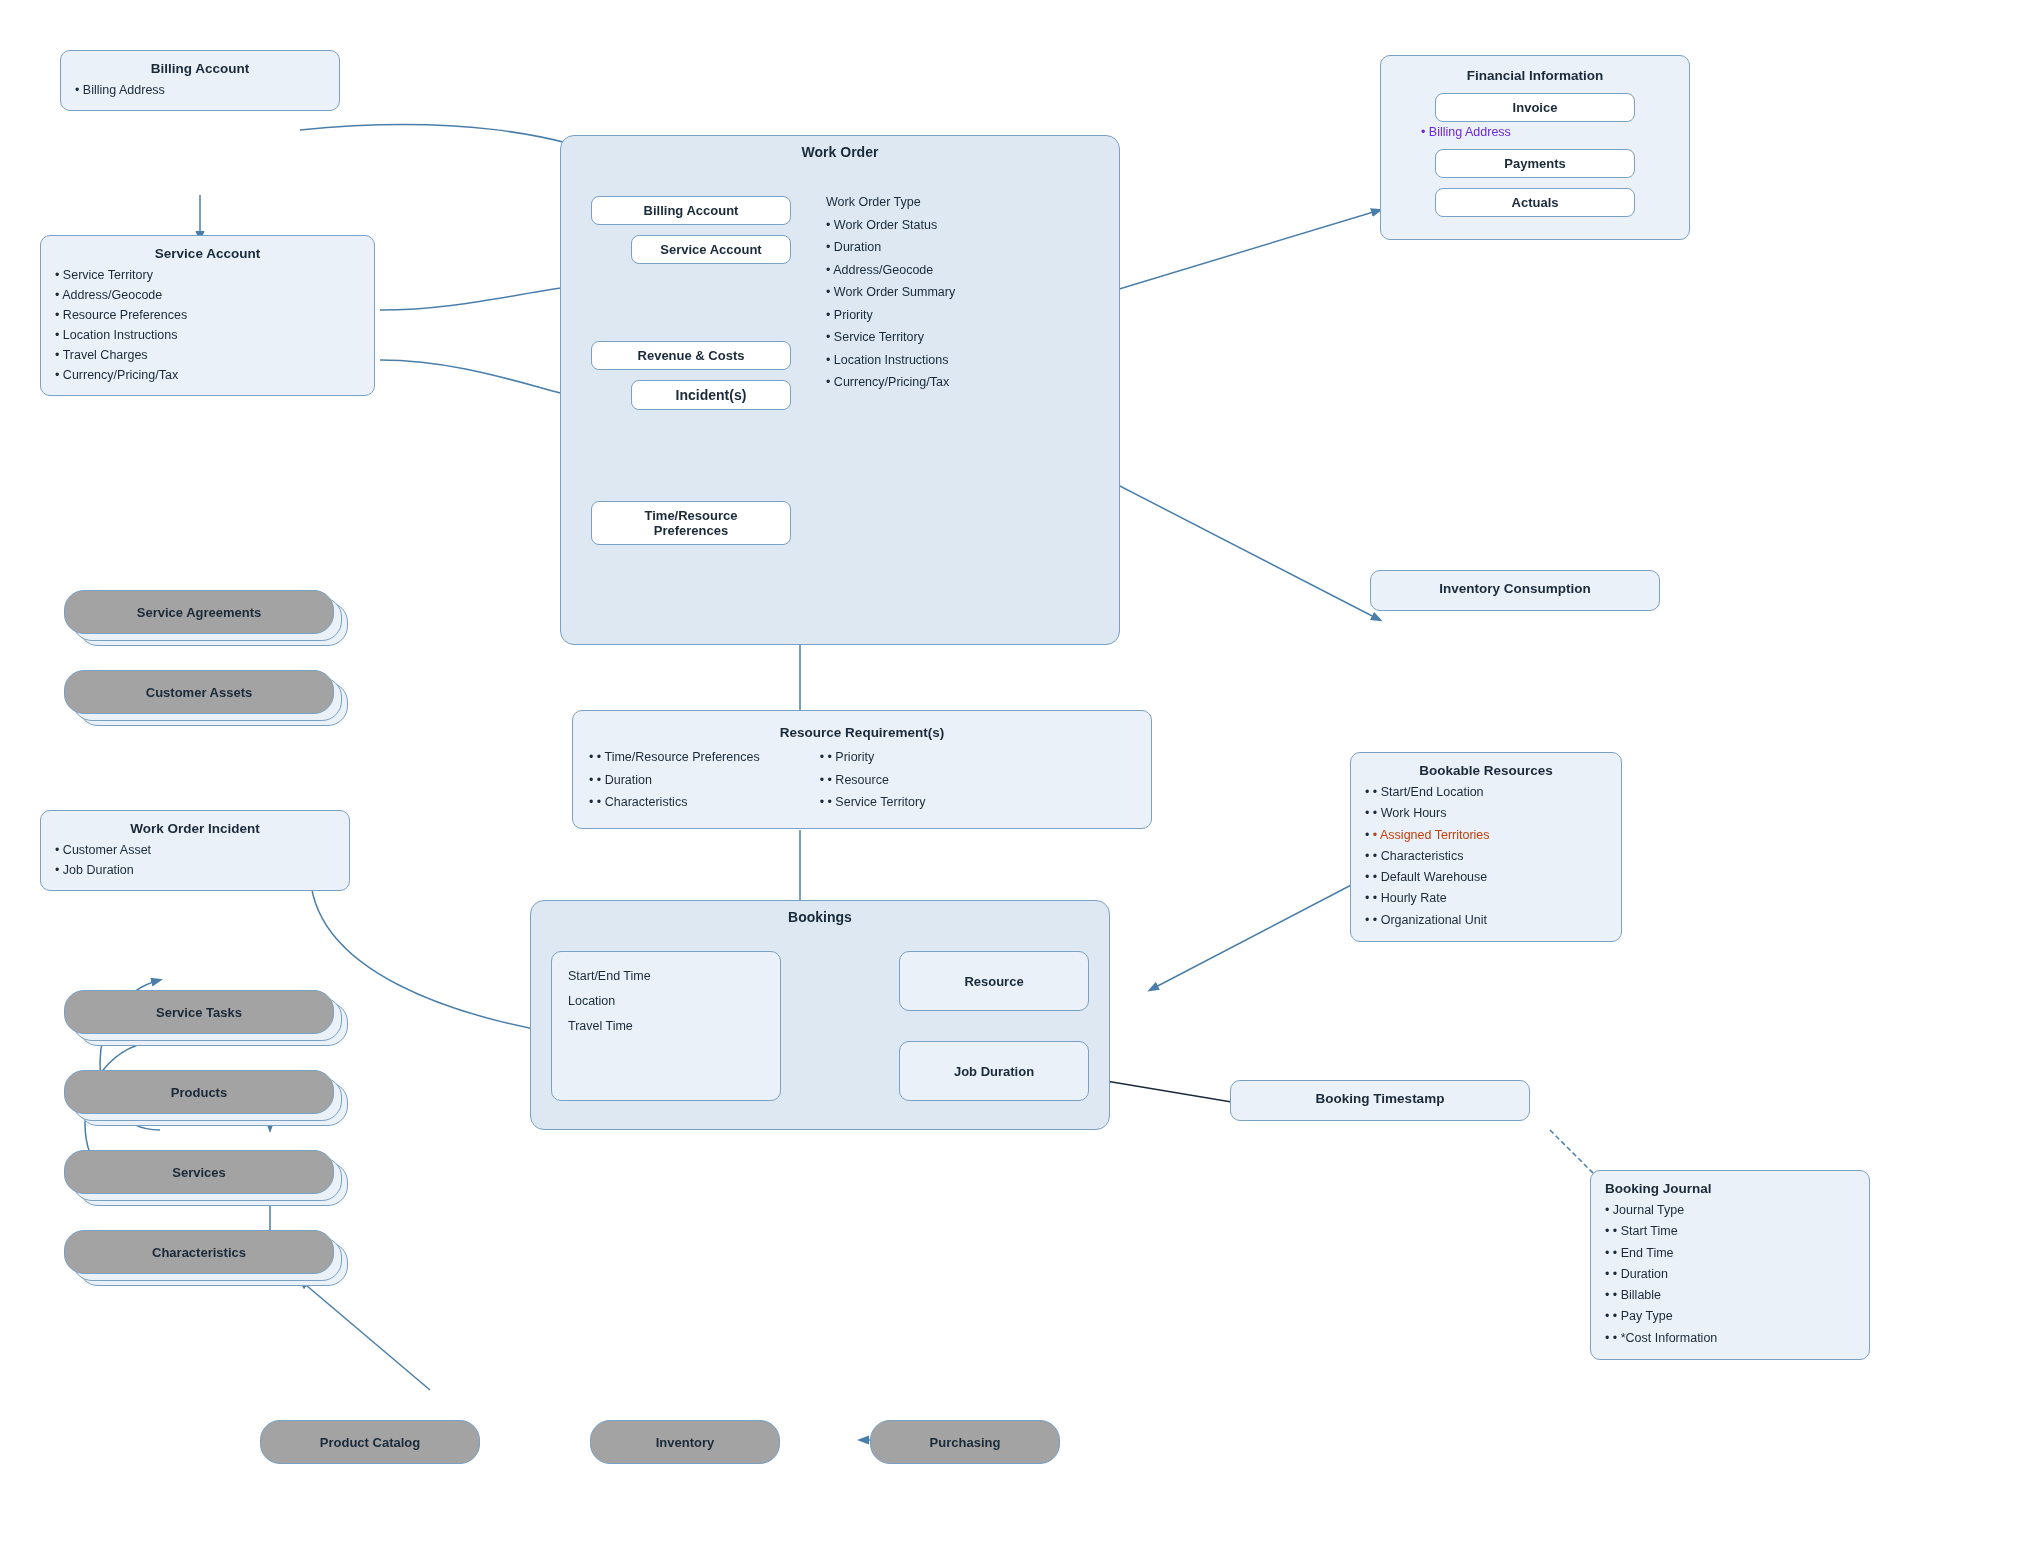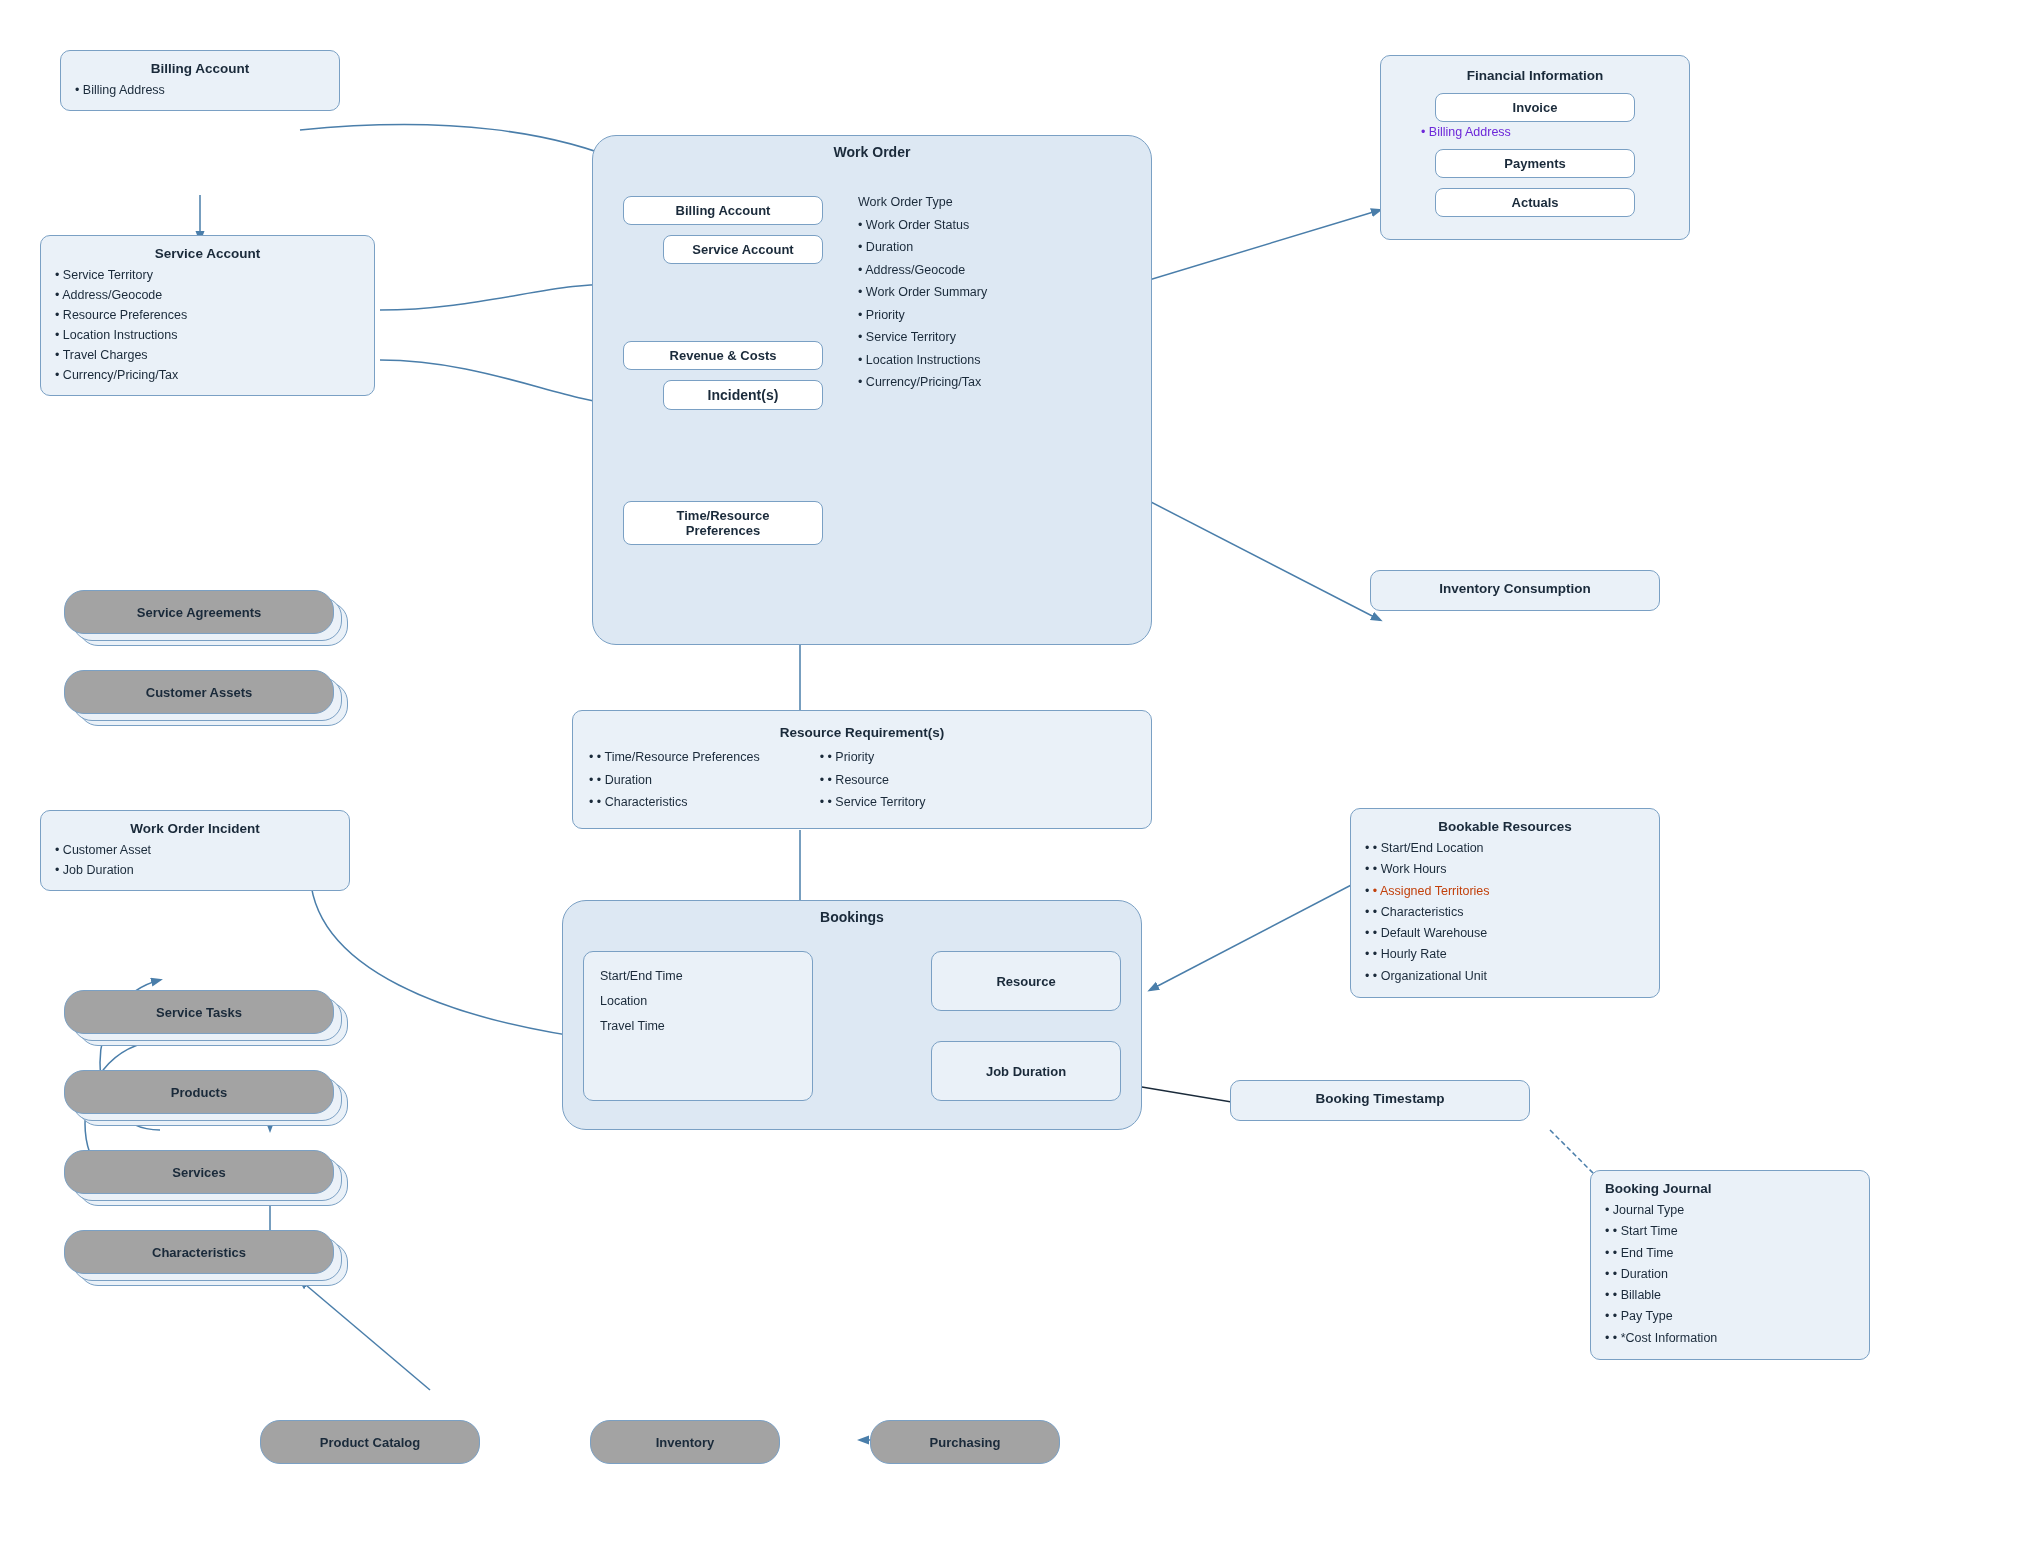--- a/index.html
+++ b/index.html
@@ -61,24 +61,23 @@
       padding: 6px 14px;
       text-align: center;
       font-weight: 600;
       font-size: 13px;
       color: #1a2a3a;
       margin: 5px auto;
     }
     
     .container-box {
       position: absolute;
-      border-radius: 24px;
+      border-radius: 14px;
       border: 1.5px solid #7aa0c4;
       background: #dde8f3;
-      margin-left: 32px;
     }
     .container-box-title {
       font-weight: 700;
       font-size: 14px;
       color: #1a2a3a;
       text-align: center;
       padding: 8px 0 4px 0;
     }
     
     .pill-box {
@@ -335,21 +334,21 @@
 
     <div style="position:absolute; right:20px; top:50px; width:190px; height:60px; border-radius:10px; border:1.5px solid #7aa0c4; background:#eaf1f8; display:flex; align-items:center; justify-content:center;">
       <span style="font-weight:600; font-size:13px; color:#1a2a3a;">Resource</span>
     </div>
 
     <div style="position:absolute; right:20px; top:140px; width:190px; height:60px; border-radius:10px; border:1.5px solid #7aa0c4; background:#eaf1f8; display:flex; align-items:center; justify-content:center;">
       <span style="font-weight:600; font-size:13px; color:#1a2a3a;">Job Duration</span>
     </div>
   </div>
 
-  <div class="box" style="left:1350px; top:808px; width:310px;">
+  <div class="box" style="left:1350px; top:752px; width:272px;">
     <div class="box-title">Bookable Resources</div>
     <ul>
       <li style="font-size:12.5px; line-height:1.7; color:#1a2a3a;">• <span>Start/End Location</span></li>
       <li style="font-size:12.5px; line-height:1.7; color:#1a2a3a;">• <span>Work Hours</span></li>
       <li style="font-size:12.5px; line-height:1.7; color:#c2410c;">• <span>Assigned Territories</span></li>
       <li style="font-size:12.5px; line-height:1.7; color:#1a2a3a;">• <span>Characteristics</span></li>
       <li style="font-size:12.5px; line-height:1.7; color:#1a2a3a;">• <span>Default Warehouse</span></li>
       <li style="font-size:12.5px; line-height:1.7; color:#1a2a3a;">• <span>Hourly Rate</span></li>
       <li style="font-size:12.5px; line-height:1.7; color:#1a2a3a;">• <span>Organizational Unit</span></li>
     </ul>

